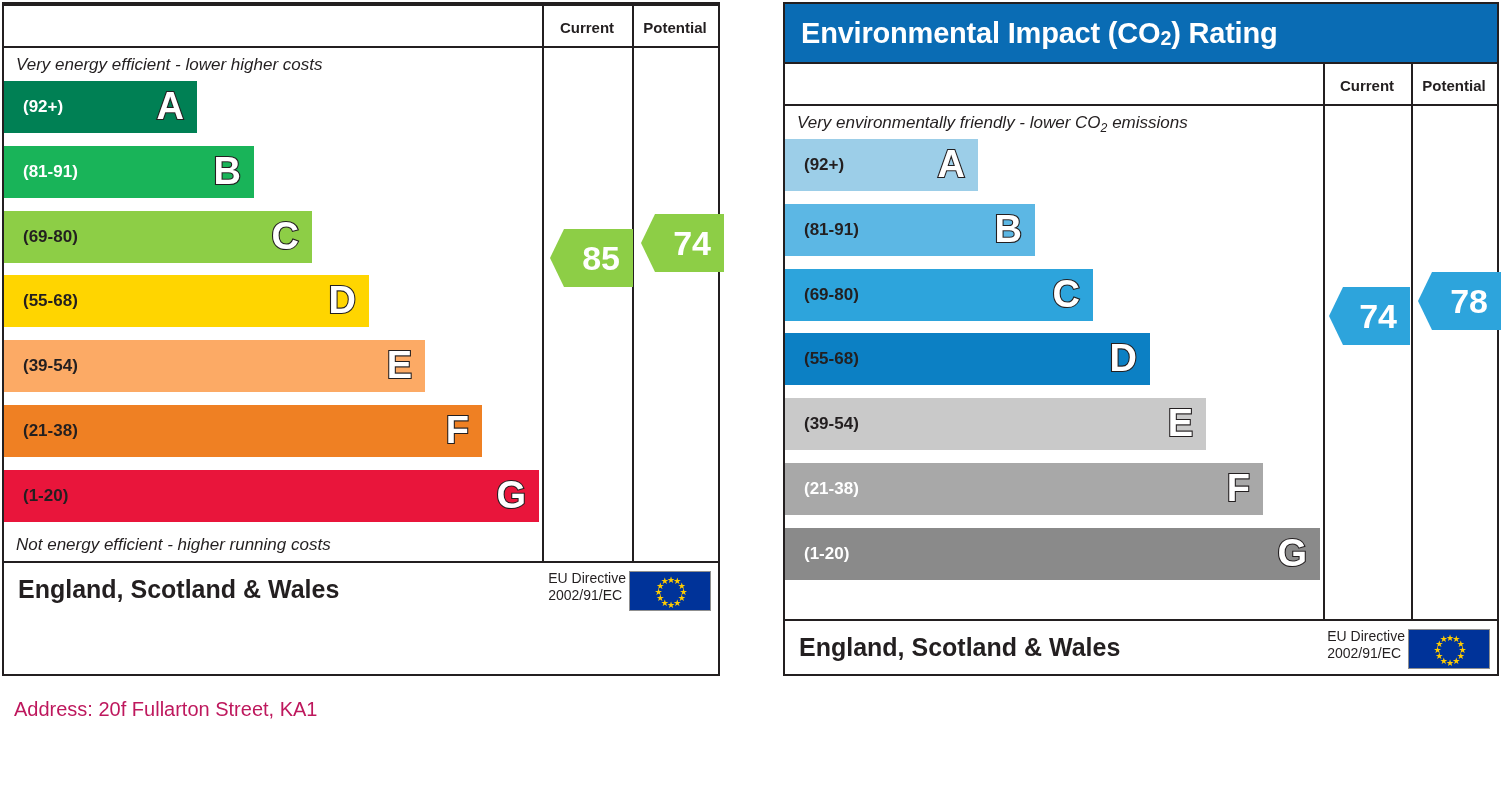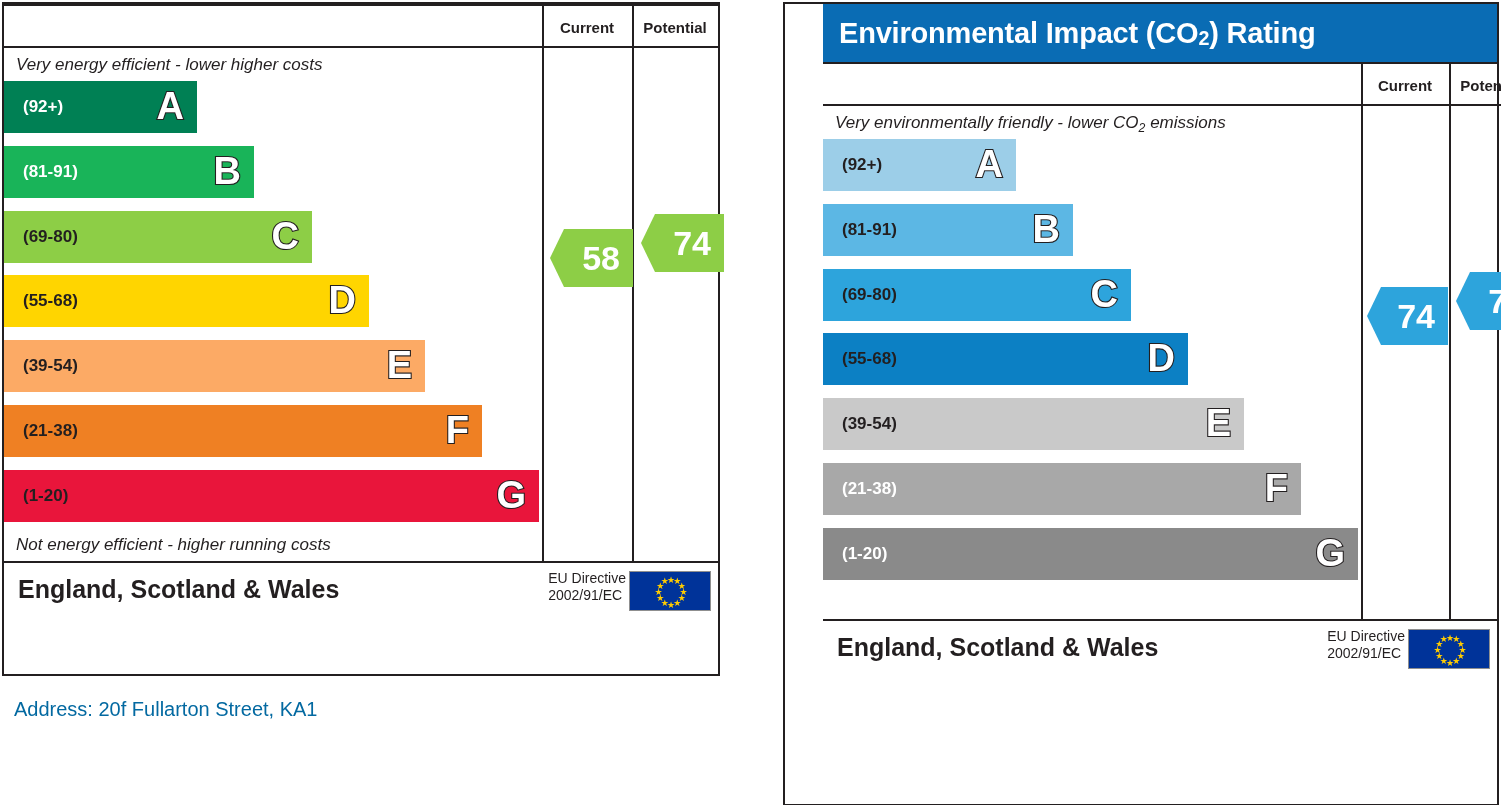--- a/index.html
+++ b/index.html
@@ -24,21 +24,21 @@
   }
 
   .epc-panel {
     position: absolute;
     top: 2px;
     border: 2px solid #231f20;
     background: #ffffff;
     box-sizing: border-box;
   }
   #panel-energy  { left: 2px;   width: 718px; height: 674px; }
-  #panel-co2     { left: 783px; width: 716px; height: 804px; padding-left: 38px; }
+  #panel-co2     { left: 783px; width: 716px; height: 674px; }
 
   
   .panel-title {
     height: 58px;
     background: #0a6cb4;
     color: #ffffff;
     font-size: 29px;
     font-weight: bold;
     display: flex;
     align-items: center;
@@ -198,21 +198,21 @@
     position: absolute;
     transform: translate(-50%, -50%);
   }
 
   
   .address-line {
     position: absolute;
     left: 14px;
     top: 698px;
     font-size: 20px;
-    color: #0369a1;
+    color: #be185d;
   }
 </style>
 </head>
 <body>
 
 <div class="charts-row">
 
   <div class="epc-panel" id="panel-energy">
 
 
@@ -255,21 +255,21 @@
               <span class="band-letter">F</span>
             </div>
             <div class="band" style="top: 421.8px; width: 535px; background: rgb(233, 21, 59);">
               <span class="band-range" style="color: rgb(35, 31, 32);">(1-20)</span>
               <span class="band-letter">G</span>
             </div>
           </div>
       </div>
 
       <div id="energy-markers">
-          <div class="rating-marker" style="left: 546px; top: 223px; width: 83px; background: rgb(141, 206, 70);">58</div>
+          <div class="rating-marker" style="left: 546px; top: 223px; width: 83px; background: rgb(141, 206, 70);">85</div>
           <div class="rating-marker" style="left: 637px; top: 208px; width: 83px; background: rgb(141, 206, 70);">74</div>
         </div>
     </div>
 
     <div class="panel-foot">
       <div class="foot-region">England, Scotland &amp; Wales</div>
       <div class="foot-directive">
         <div>EU Directive</div>
         <div>2002/91/EC</div>
       </div>

